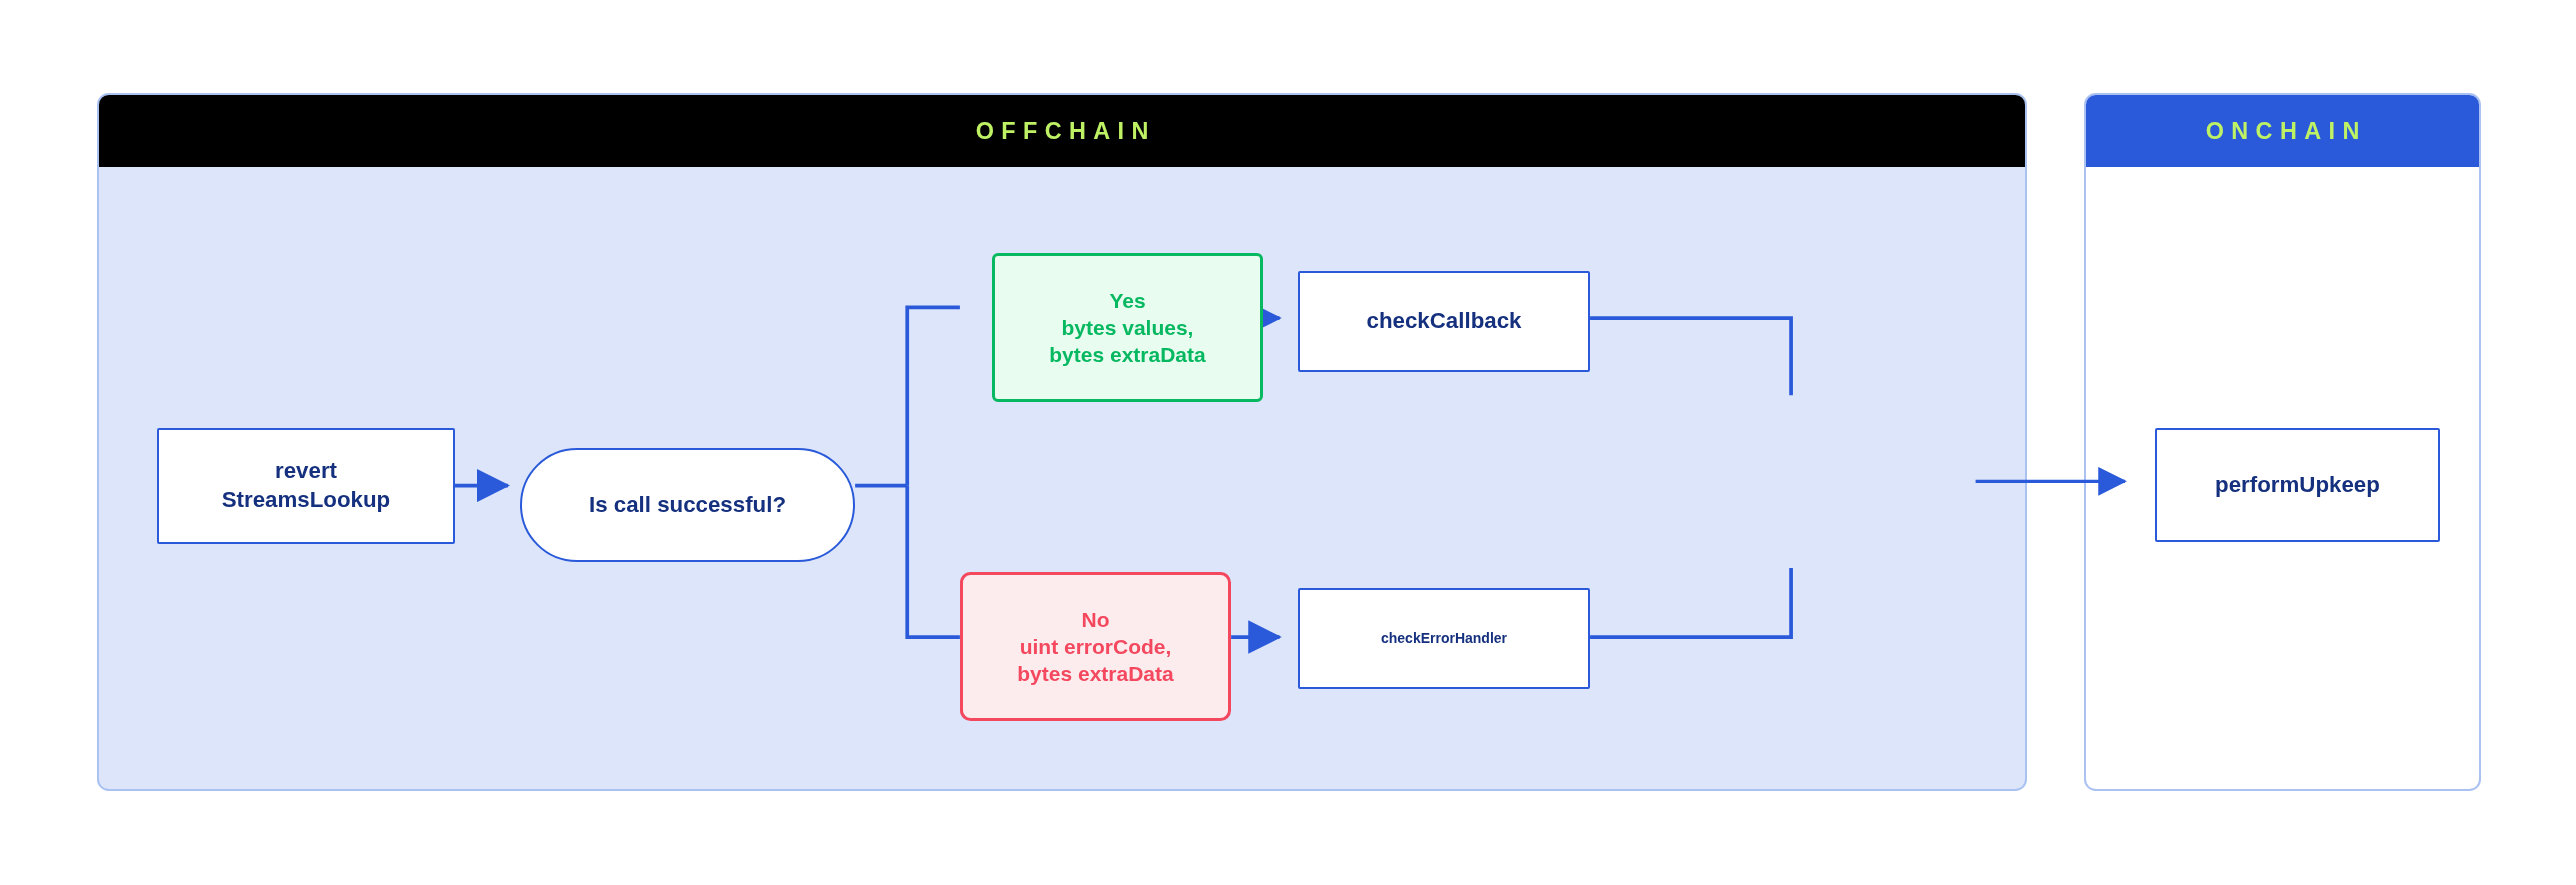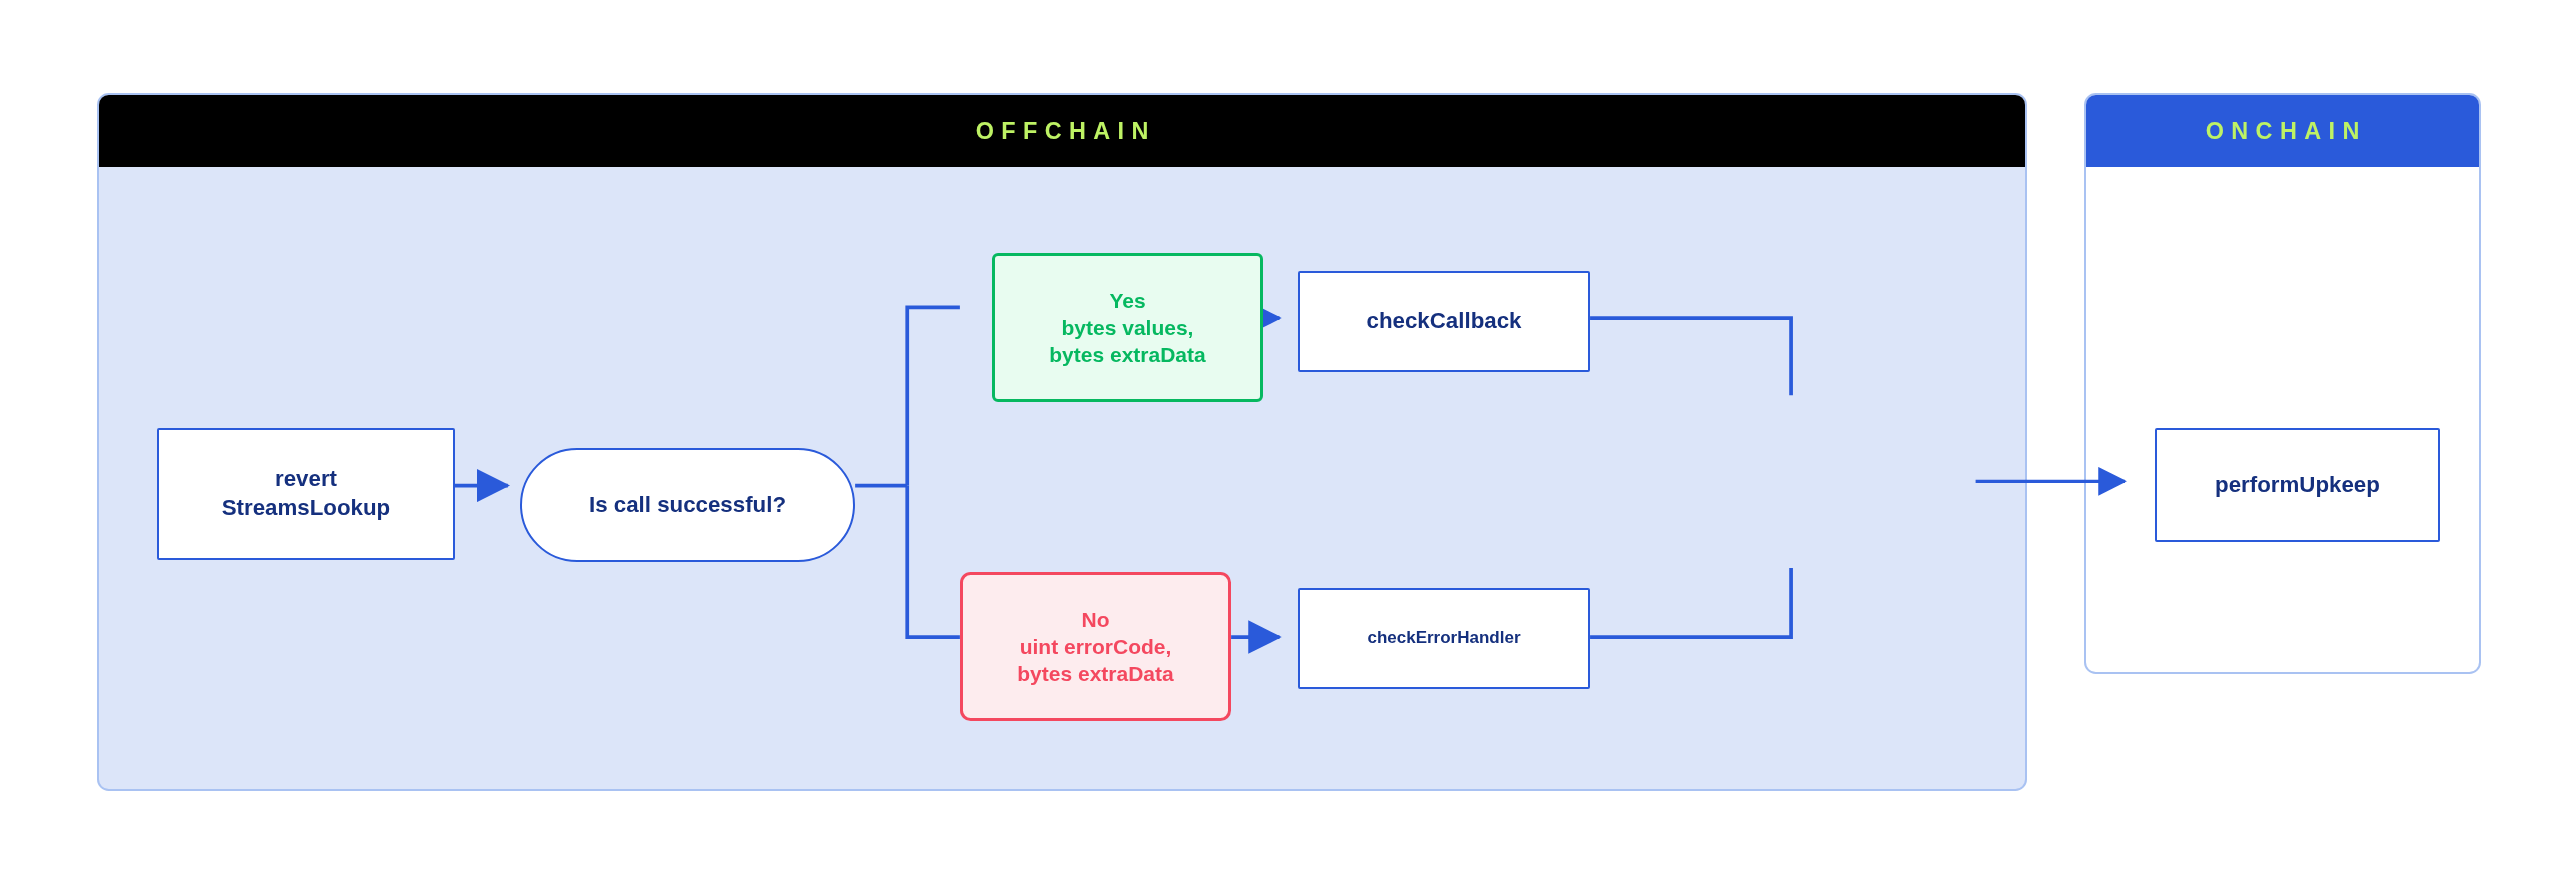--- a/index.html
+++ b/index.html
@@ -7,21 +7,21 @@
   body{
     font-family:"Liberation Sans","DejaVu Sans",sans-serif;
     width:2576px;height:886px;position:relative;overflow:hidden;
   }
   #stage{position:absolute;left:0;top:0;width:2576px;height:886px;}
 
   
   .panel{position:absolute;box-sizing:border-box;border-radius:11.7px;overflow:hidden;}
   .panel-border{border:2.7px solid #A9C2F2;}
   #offchain-panel{left:97px;top:93px;width:1930px;height:698px;background:#DCE5F9;}
-  #onchain-panel{left:2084px;top:93px;width:397px;height:581px;background:#FFFFFF;}
+  #onchain-panel{left:2084px;top:93px;width:397px;height:698px;background:#FFFFFF;}
   .panel-header{
     position:absolute;left:0;top:0;width:100%;height:72px;
     display:flex;align-items:center;justify-content:center;
     font-size:23.4px;font-weight:700;letter-spacing:7.4px;color:#bef264;
     text-indent:7.4px;
   }
   #offchain-header{background:#000000;}
   #onchain-header{background:#2A5ADA;}
 
   
@@ -32,26 +32,26 @@
     position:absolute;box-sizing:border-box;
     display:flex;align-items:center;justify-content:center;
     text-align:center;font-weight:700;line-height:1.30;
     border-radius:2px;
   }
   .node-blue{background:#FFFFFF;border:2.7px solid #2A5ADA;color:#15307E;}
   .node-pill{background:#FFFFFF;border:2.7px solid #2A5ADA;color:#15307E;border-radius:106px;}
   .node-green{background:#E8FCF0;border:3.2px solid #06B860;color:#06B860;border-radius:6px;margin-left:32px;}
   .node-red{background:#FDECEE;border:3.2px solid #F4485F;color:#F4485F;border-radius:10.6px;}
 
-  #node-revert        {left:157px; top:428px;  width:298px; height:132px; font-size:22.3px;}
+  #node-revert        {left:157px; top:428px;  width:298px; height:116px; font-size:22.3px;}
   #node-decision      {left:520px; top:448px;  width:335px; height:114px; font-size:22.3px;}
   #node-yes           {left:960px;top:253px;  width:271px; height:149px; font-size:21px;}
   #node-no            {left:960px;top:572px; width:271px; height:149px; font-size:21px;}
   #node-checkcallback {left:1298px;top:271px;  width:292px; height:101px; font-size:22.3px;}
-  #node-checkerror    {left:1298px;top:588px; width:292px; height:101px; font-size:17px;}
+  #node-checkerror    {left:1298px;top:588px; width:292px; height:101px; font-size:14px;}
   #node-upkeepneeded  {left:1614px;top:394px;  width:362px; height:175px; font-size:22.3px;}
   #node-performupkeep {left:2143px;top:428px;  width:285px; height:114px; font-size:22.3px;margin-left:12px;}
 
   .node-label{display:block;}
 </style>
 </head>
 <body>
 
 <div id="stage">
 

